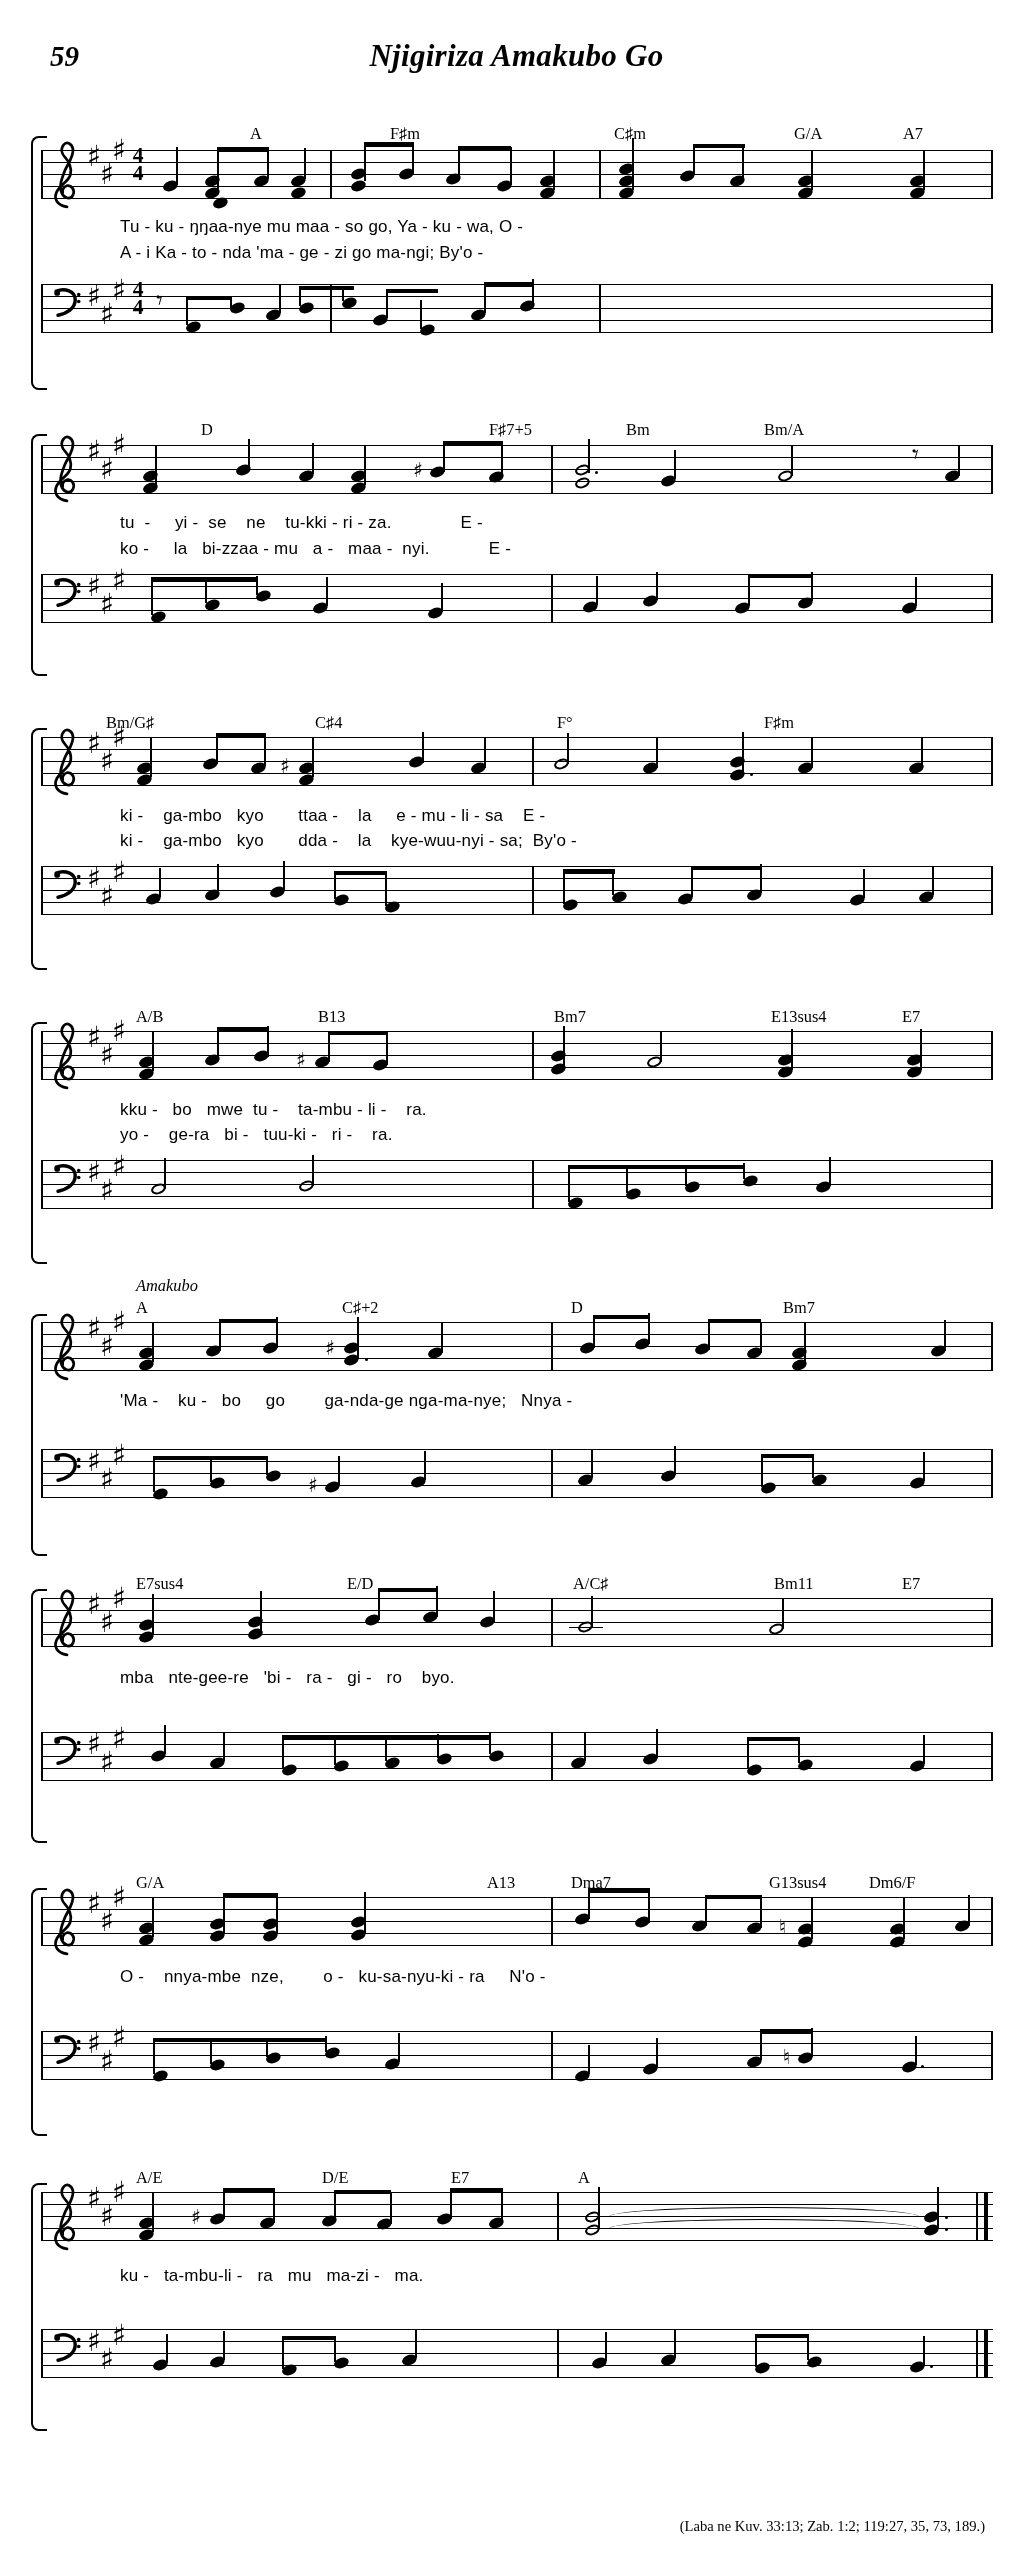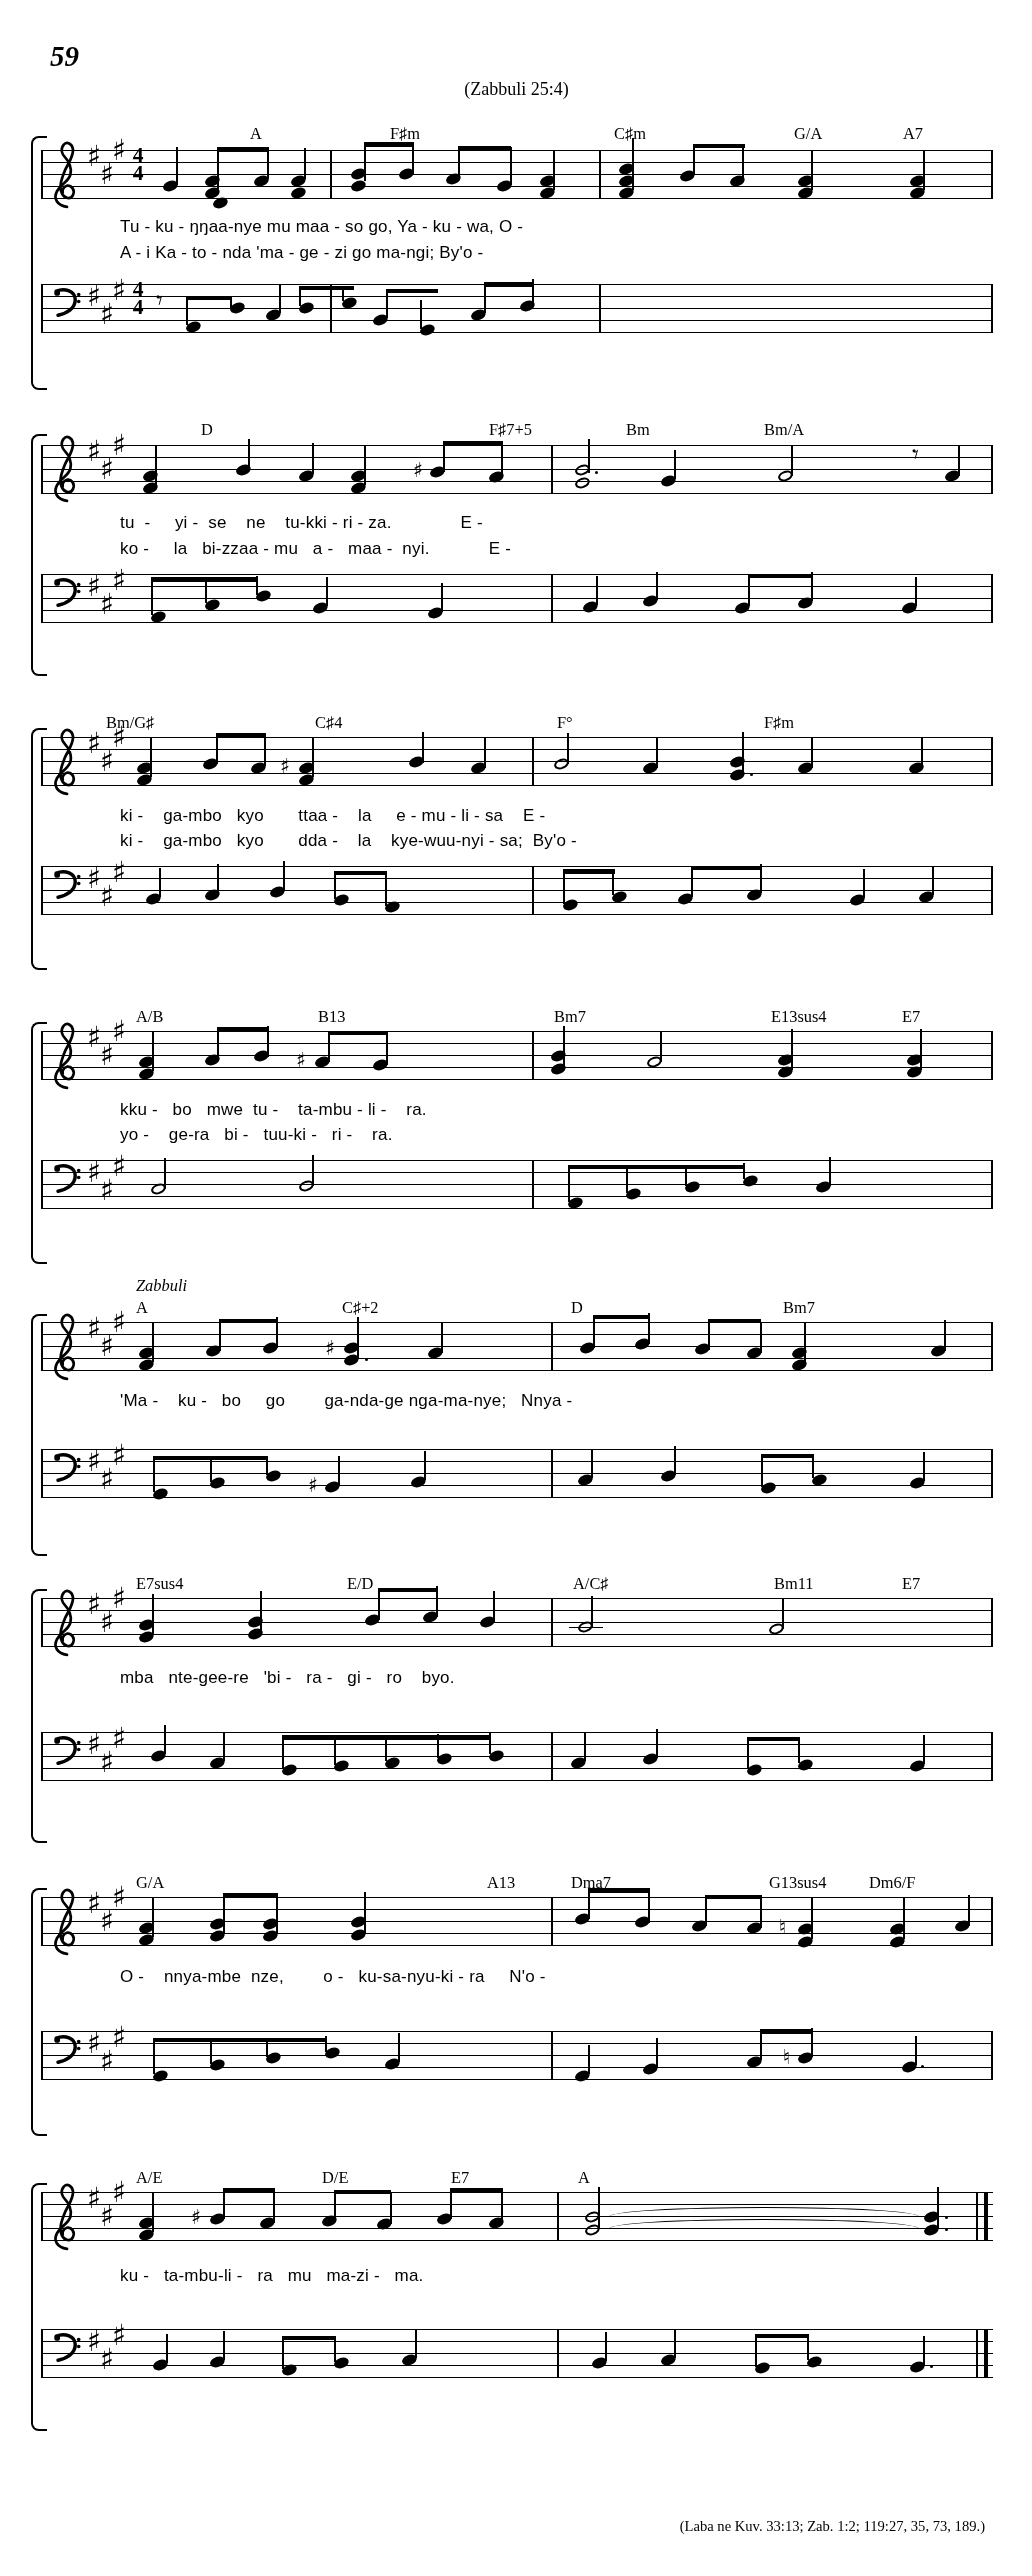--- a/index.html
+++ b/index.html
@@ -200,21 +200,21 @@
     border-radius: 50%/100% 100% 0 0;
     height: 8.6px;
   }
 </style>
 </head>
 <body>
 
 <div class="page">
 
   <div class="page-number">59</div>
-  <div class="subtitle">(Zabbuli 25:4)</div>
+  <div class="title">Njigiriza Amakubo Go</div>
 
   <div class="system" style="top:131px;height:275px;">
     <div class="brace" style="top:5.2px;height:250px;"></div>
 
     <div class="chord" style="left:209px;top:-6.9px;">A</div>
     <div class="chord" style="left:349px;top:-6.9px;">F♯m</div>
     <div class="chord" style="left:573px;top:-6.9px;">C♯m</div>
     <div class="chord" style="left:753px;top:-6.9px;">G/A</div>
     <div class="chord" style="left:862px;top:-6.9px;">A7</div>
 
@@ -710,21 +710,21 @@
       <div class="beam" style="left:527px;top:5.2px;width:177px;"></div>
 
       <div class="nh" style="left:775px;top:22.4px;"></div>
       <div class="stem" style="left:788px;top:-3.4px;height:29px;"></div>
     </div>
   </div>
 
   <div class="system" style="top:1298px;height:250px;">
     <div class="brace" style="top:15.5px;height:238px;"></div>
 
-    <div class="label-chorus" style="left:95px;top:-22.4px;">Zabbuli</div>
+    <div class="label-chorus" style="left:95px;top:-22.4px;">Amakubo</div>
     <div class="chord" style="left:95px;top:0px;">A</div>
     <div class="chord" style="left:301px;top:0px;">C♯+2</div>
     <div class="chord" style="left:530px;top:0px;">D</div>
     <div class="chord" style="left:742px;top:0px;">Bm7</div>
 
     <div class="staff" style="position:absolute;left:0;top:24px;height:50px;">
       <div class="lines" style="width:952px;">
         <i></i>
           <i></i>
           <i></i>

